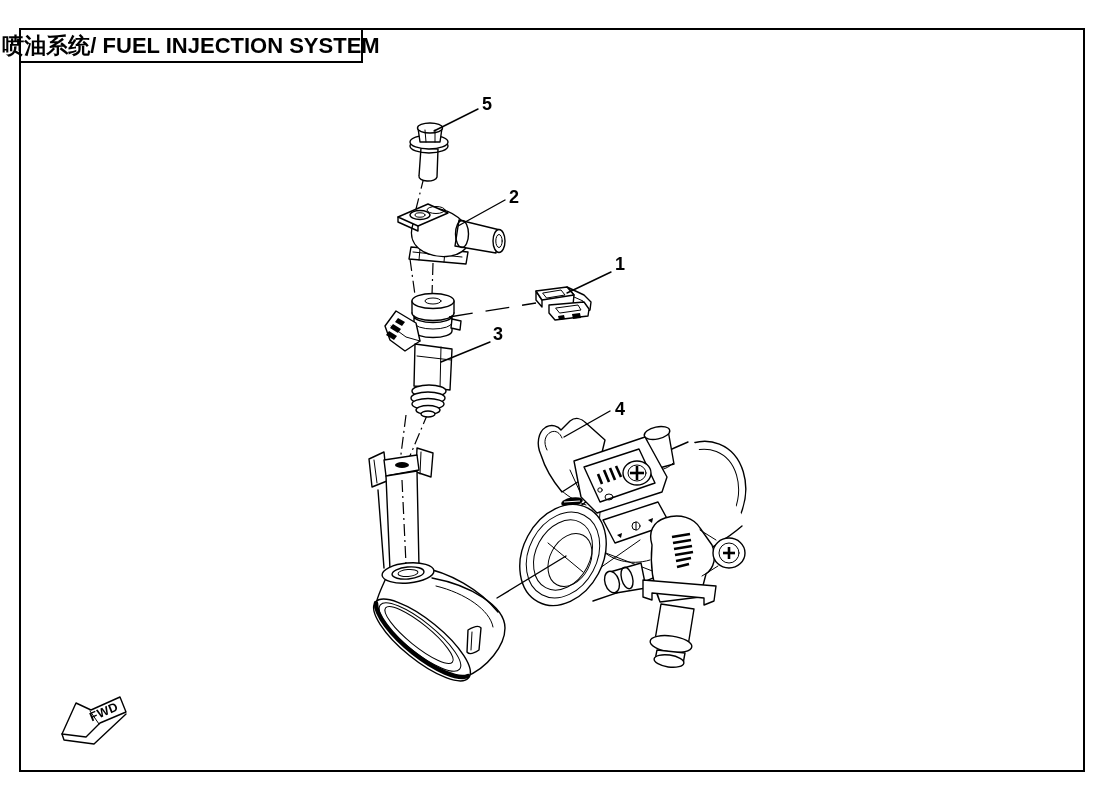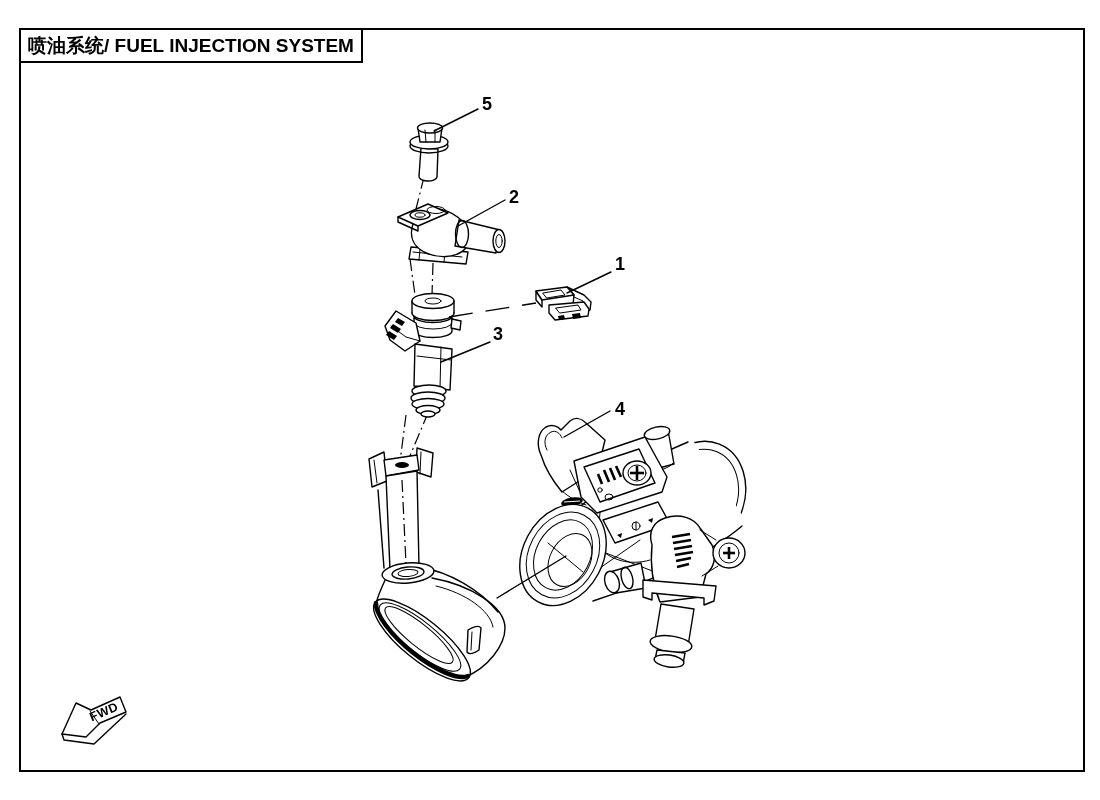--- a/index.html
+++ b/index.html
@@ -8,21 +8,21 @@
     font-family:"Liberation Sans",sans-serif;overflow:hidden;
   }
   .frame{
     position:absolute;left:19px;top:28px;width:1066px;height:744px;
     border:2px solid #000;box-sizing:border-box;background:#fff;
   }
   .titlebox{
     position:absolute;left:19px;top:28px;width:344px;height:35px;
     border:2px solid #000;box-sizing:border-box;background:#fff;
     display:flex;align-items:center;justify-content:center;
-    font-size:19px;font-weight:700;color:#000;white-space:nowrap;
+    font-size:22px;font-weight:700;color:#000;white-space:nowrap;
   }
   svg.art{position:absolute;left:0;top:0;}
   .ln{fill:none;stroke:#000;stroke-width:1.4;stroke-linecap:round;stroke-linejoin:round;}
   .tn{fill:none;stroke:#000;stroke-width:1;stroke-linecap:round;stroke-linejoin:round;}
   .wh{fill:#fff;stroke:#000;stroke-width:1.4;stroke-linejoin:round;}
   .cov{fill:#fff;stroke:none;}
   .blk{fill:#000;stroke:none;}
   .dd{fill:none;stroke:#000;stroke-width:1.2;stroke-dasharray:12 4 2 4;}
   .dsh{fill:none;stroke:#000;stroke-width:1.3;stroke-dasharray:24 13;}
   .thk{fill:none;stroke:#000;stroke-width:4.5;stroke-linecap:round;}

